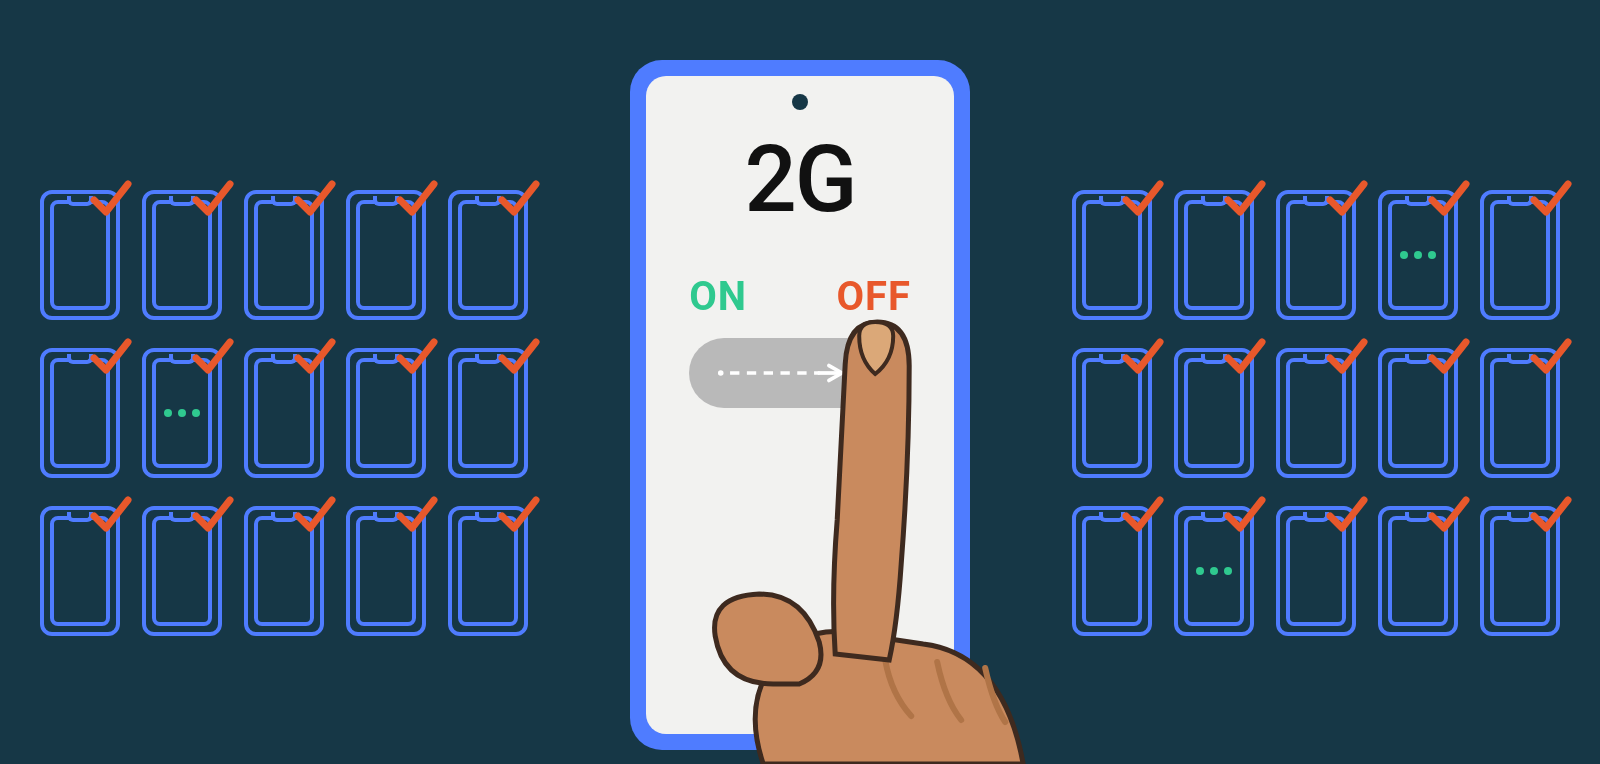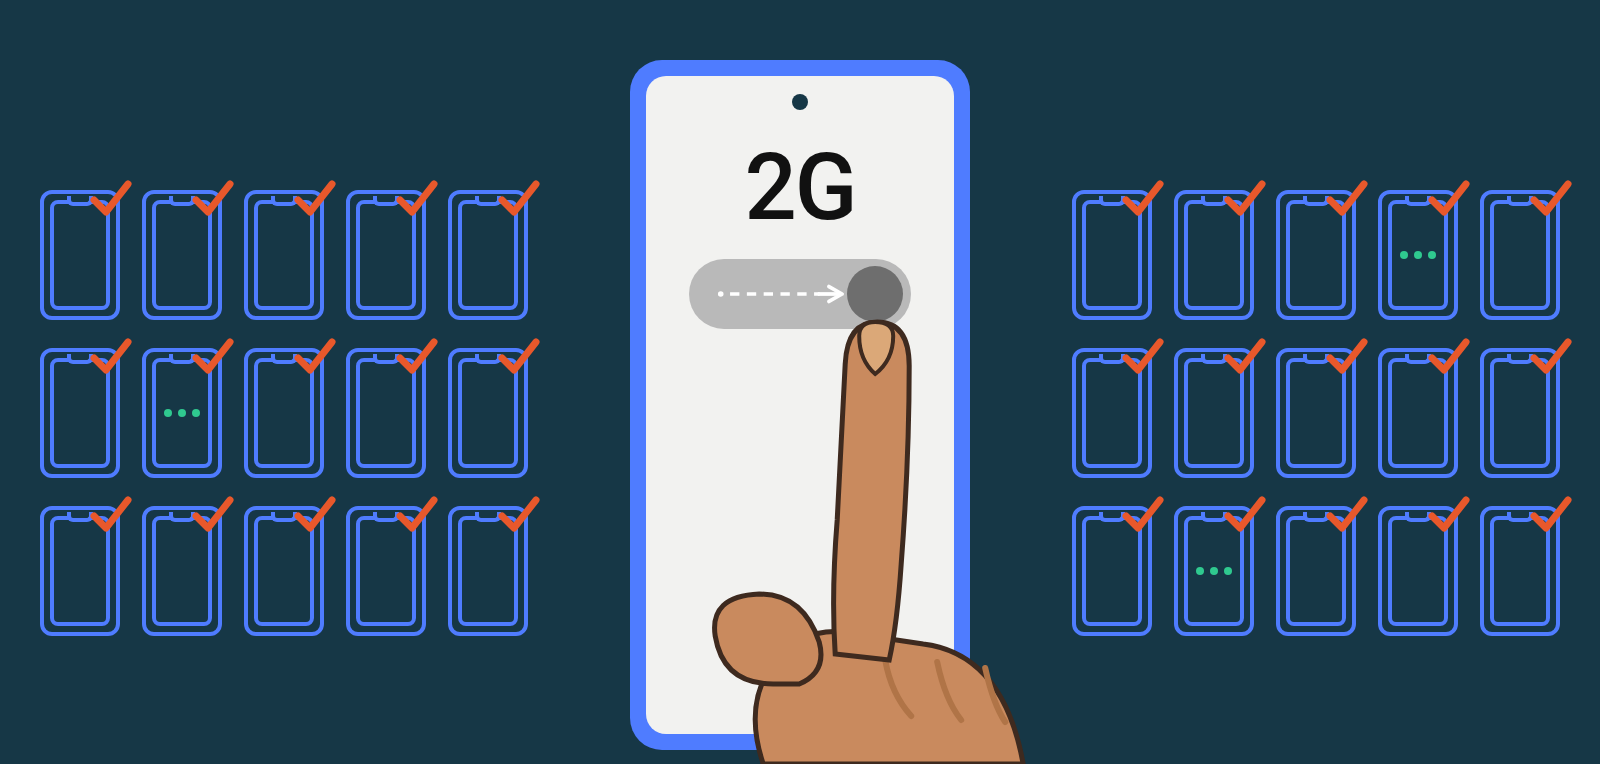--- a/index.html
+++ b/index.html
@@ -89,21 +89,21 @@
   }
   .camera-dot {
     width: 16px; height: 16px; border-radius: 50%;
     background: #163746;
     margin-top: 18px;
   }
   .title-2g {
     font-size: 92px;
     font-weight: 500;
     color: #111;
-    margin-top: 24px;
+    margin-top: 16px;
     letter-spacing: -2px;
   }
   .labels {
     display:flex;
     justify-content:space-between;
     width: 72%;
     margin-top: 40px;
     font-size: 40px;
     font-weight: 700;
     letter-spacing: 1px;
@@ -471,20 +471,24 @@
           <polyline points="6,24 18,36 40,8" fill="none" stroke="#e8582b" stroke-width="7" stroke-linecap="round" stroke-linejoin="round"></polyline>
         </svg>
       </div>
     </div>
   </div>
 
 <div class="phone">
   <div class="screen">
     <div class="camera-dot"></div>
     <div class="title-2g">2G</div>
+    <div class="labels">
+      <span class="on-label">ON</span>
+      <span class="off-label">OFF</span>
+    </div>
     <div class="track">
       <div class="arrow-line">
         <svg width="150" height="20" viewBox="0 0 150 20">
           <circle cx="4" cy="10" r="3" fill="#fff"></circle>
           <line x1="14" y1="10" x2="110" y2="10" stroke="#fff" stroke-width="4" stroke-dasharray="10 8"></line>
           <line x1="108" y1="10" x2="132" y2="10" stroke="#fff" stroke-width="4"></line>
           <polyline points="120,2 134,10 120,18" fill="none" stroke="#fff" stroke-width="4" stroke-linecap="round" stroke-linejoin="round"></polyline>
         </svg>
       </div>
       <div class="knob"></div>

